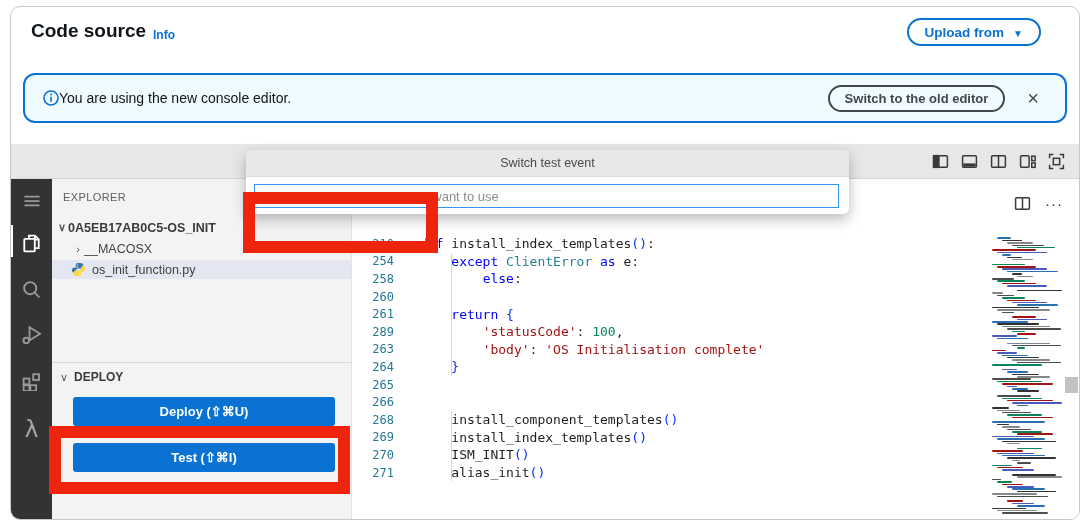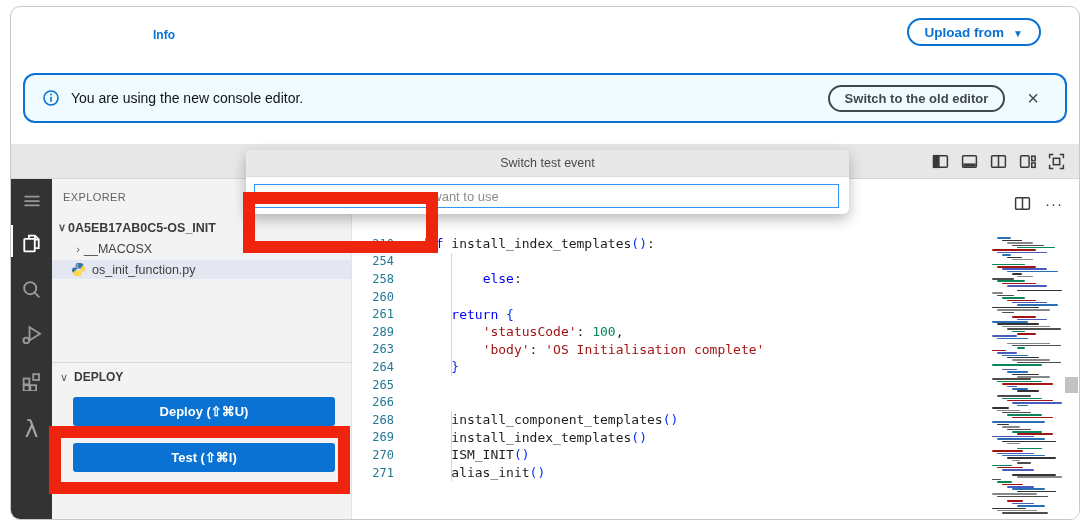--- a/index.html
+++ b/index.html
@@ -6,21 +6,21 @@
   body{width:1090px;height:521px;position:relative;font-family:"Liberation Sans",sans-serif;overflow:hidden;}
   .card{position:absolute;left:10px;top:6px;width:1068px;height:512px;background:#fff;border:1px solid #c5c9cd;border-radius:10px;overflow:hidden;}
   
   .hdr-title{position:absolute;left:20px;top:13px;font-size:19px;font-weight:700;color:#0f141a;}
   .hdr-info{position:absolute;left:142px;top:21px;font-size:12px;font-weight:700;color:#0972d3;cursor:pointer;}
   .upload-btn{position:absolute;right:38px;top:11px;height:28px;padding:0 16px;border:2px solid #0972d3;border-radius:16px;color:#0972d3;font-weight:700;font-size:13.5px;display:flex;align-items:center;gap:9px;background:#fff;box-sizing:border-box;}
   .upload-caret{font-size:10px;transform:translateY(.5px);}
   
   .banner{position:absolute;left:12px;right:12px;top:66px;height:50px;background:#f0fbff;border:2px solid #0972d3;border-radius:12px;display:flex;align-items:center;padding:0 18px;box-sizing:border-box;}
   .binfo{width:16px;height:16px;flex:0 0 auto;}
-  .btext{margin-left:12px;font-size:14px;color:#0f141a;flex:1;}
+  .btext{font-size:14px;color:#0f141a;flex:1;}
   .switch-btn{height:27px;padding:0 15px;border:2px solid #424650;border-radius:15px;background:transparent;font-size:13px;font-weight:700;color:#414750;display:flex;align-items:center;box-sizing:border-box;}
   .bx{margin-left:22px;margin-right:8px;font-size:20px;color:#414750;line-height:1;cursor:pointer;}
   
   .strip{position:absolute;left:0;right:0;top:137px;height:35px;background:#e7e7e7;border-bottom:1px solid #d6d6d6;box-sizing:border-box;}
   .strip-icons{position:absolute;right:14px;top:8px;display:flex;gap:11px;}
   .sicon{width:18px;height:18px;display:inline-flex;align-items:center;justify-content:center;cursor:pointer;}
   
   .main{position:absolute;left:0;right:0;top:172px;bottom:0;}
   .abar{position:absolute;left:0;top:0;bottom:0;width:41px;background:#333333;}
   .aicon{position:absolute;left:0;width:41px;height:40px;display:flex;align-items:center;justify-content:center;cursor:pointer;}
@@ -59,20 +59,21 @@
   
   .ann{position:absolute;border-style:solid;z-index:30;box-sizing:border-box;}
   .ann1{left:232px;top:185px;width:195px;height:61px;border-width:12px;}
   .ann2{left:38px;top:419px;width:301px;height:68px;border-width:12px;}
 </style>
 </head>
 <body>
 
 <div class="card">
 
+  <div class="hdr-title">Code source</div>
   <div class="hdr-info">Info</div>
   <button class="upload-btn">
     <span>Upload from</span>
     <span class="upload-caret">▼</span>
   </button>
 
   <div class="banner">
     <span class="binfo"><svg viewBox="0 0 16 16" width="16" height="16">
           <circle cx="8" cy="8" r="7" fill="none" stroke="#0972d3" stroke-width="1.6"></circle>
           <rect x="7.2" y="6.8" width="1.6" height="5" fill="#0972d3"></rect>
@@ -207,20 +208,21 @@
           <span class="dots">···</span>
         </div>
       <div class="code-area" id="code">
           <div class="crow">
             <span class="ln">210</span>
             <span class="ct"><span class="tk-k">def </span><span class="tk-t">install_index_templates</span><span class="tk-p">(</span><span class="tk-p">)</span><span class="tk-t">:</span></span>
           </div>
           <div class="crow">
             <span class="ln">254</span>
             <span class="guide"></span>
+            <span class="ct"><span class="tk-t">    </span><span class="tk-k">except </span><span class="tk-c">ClientError</span><span class="tk-t"> </span><span class="tk-k">as</span><span class="tk-t"> e:</span></span>
           </div>
           <div class="crow">
             <span class="ln">258</span>
             <span class="guide"></span>
             <span class="ct"><span class="tk-t">        </span><span class="tk-k">else</span><span class="tk-t">:</span></span>
           </div>
           <div class="crow">
             <span class="ln">260</span>
             <span class="guide"></span>
             <span class="ct"></span>

